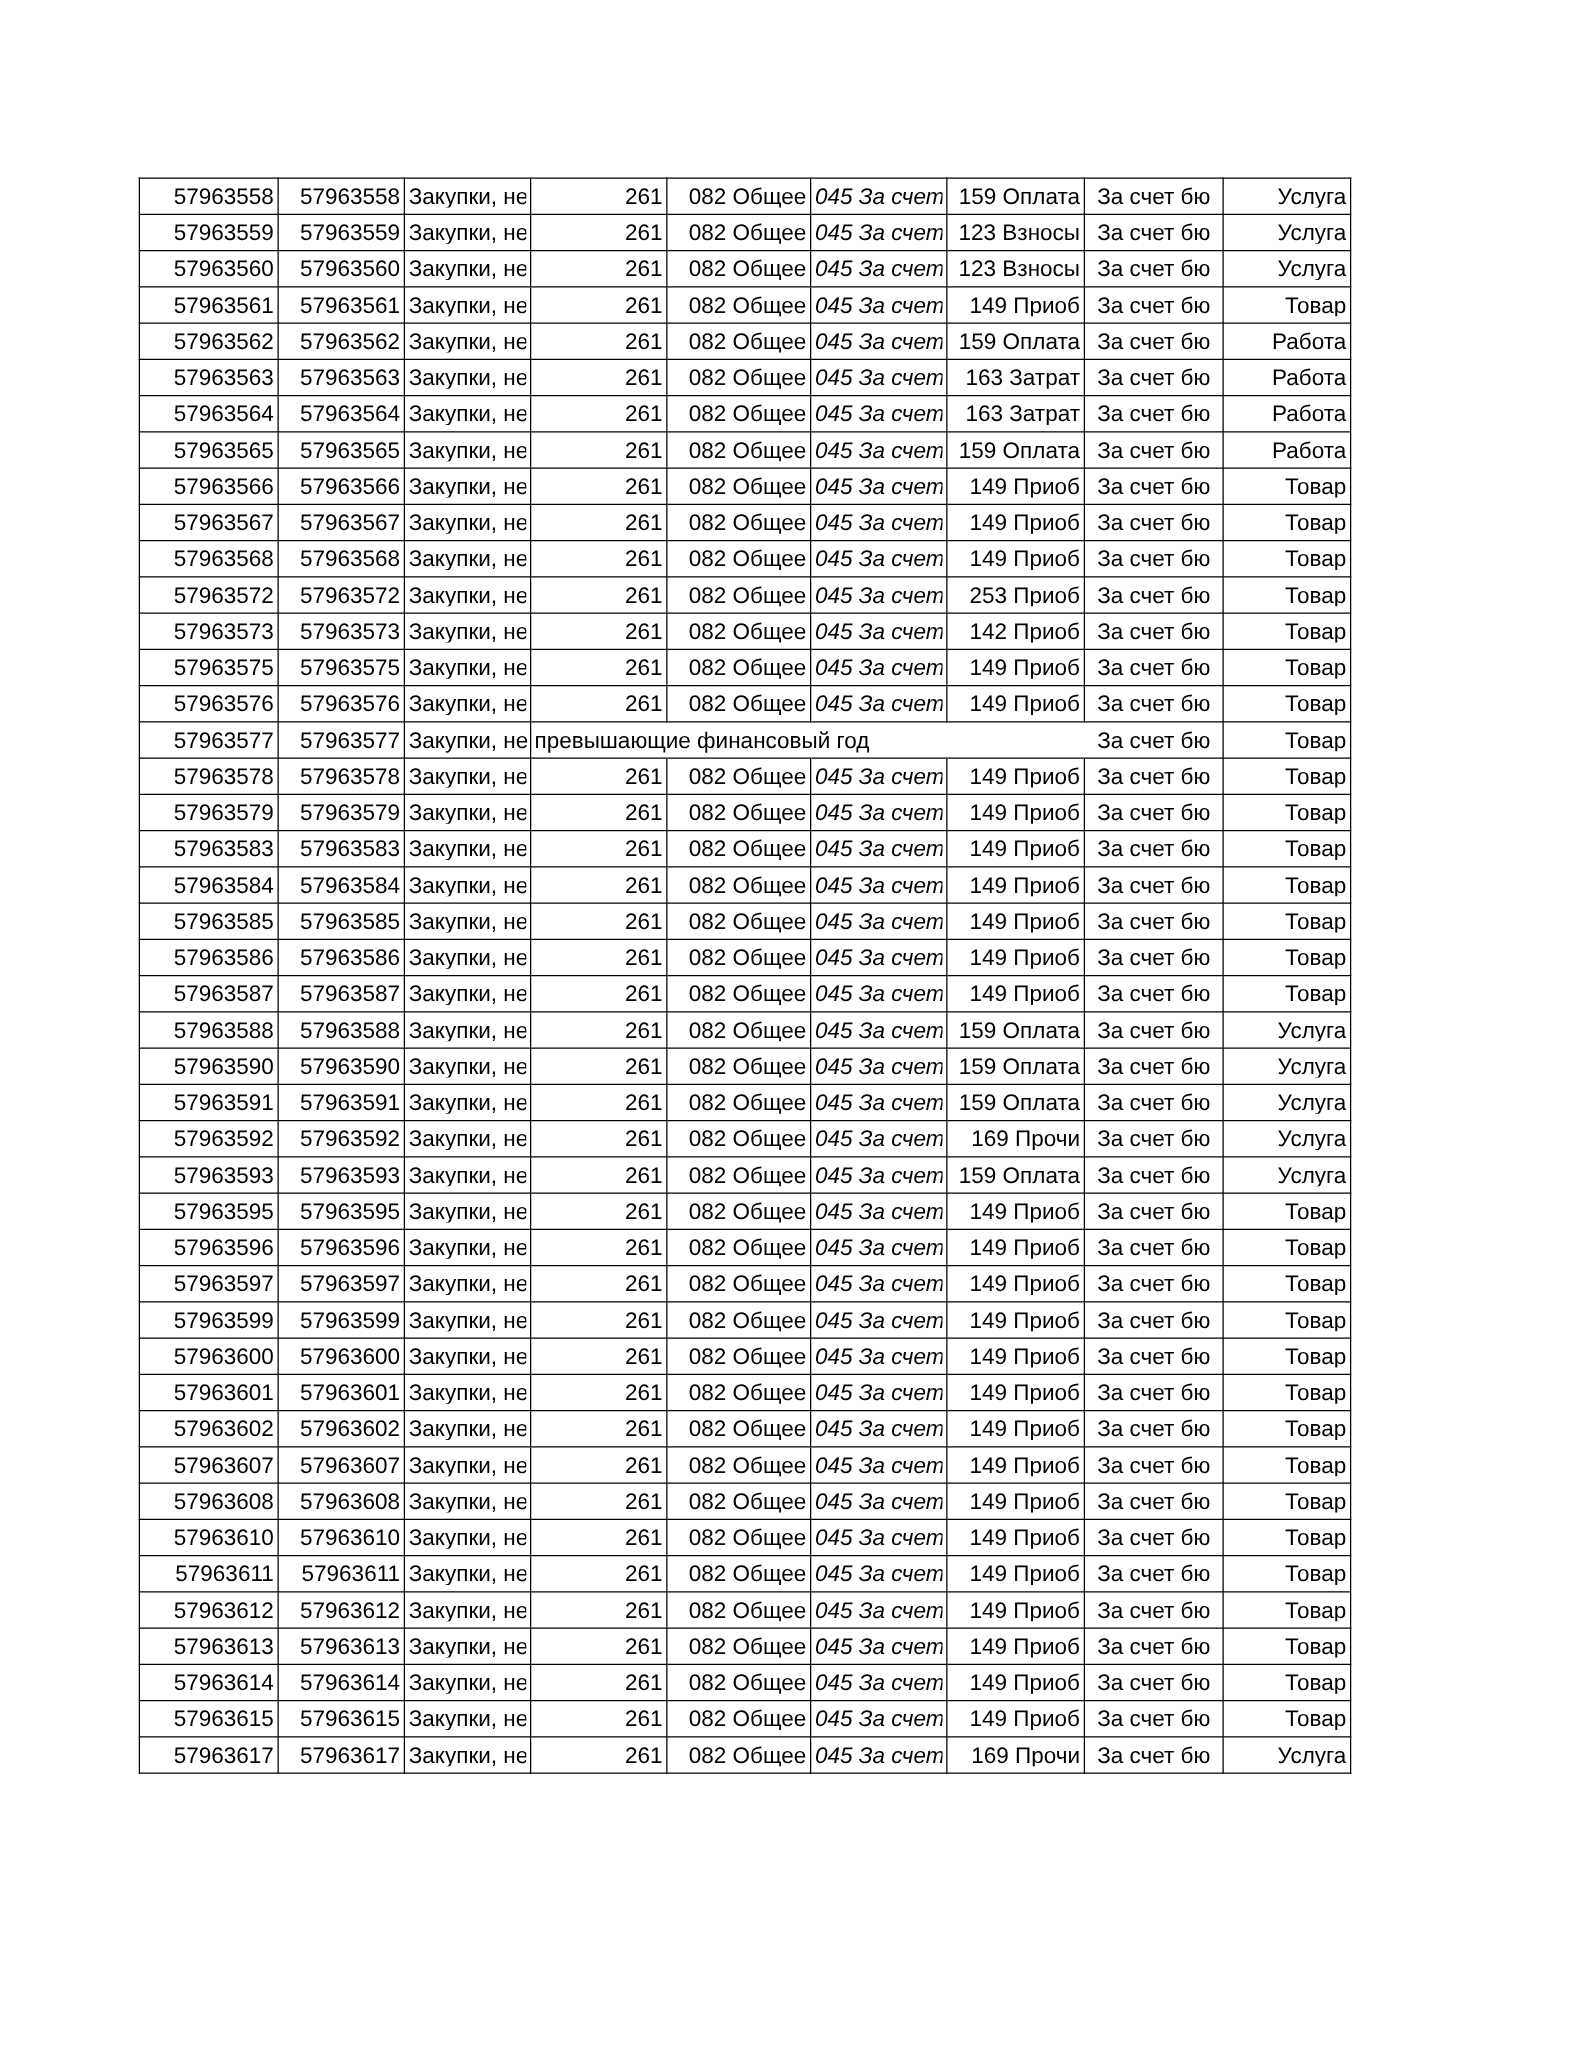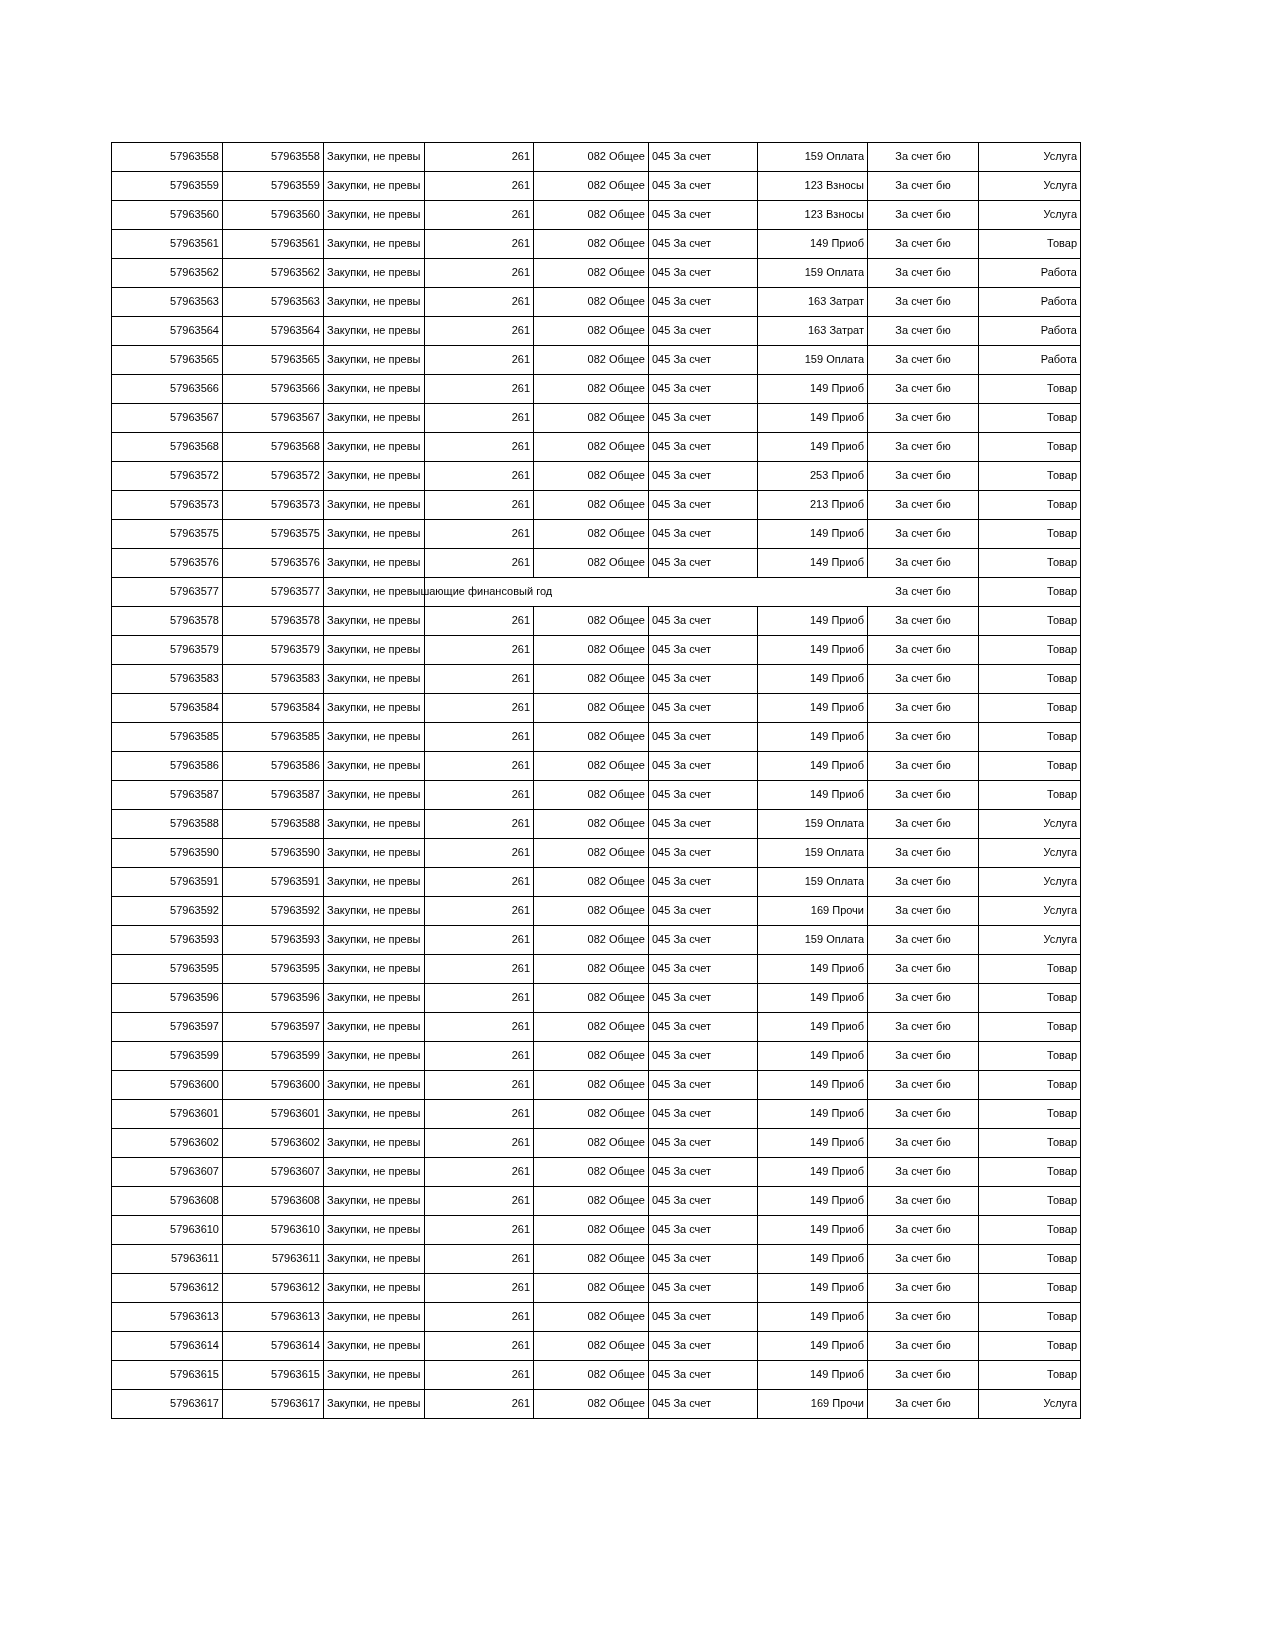--- a/index.html
+++ b/index.html
@@ -23,38 +23,38 @@
   .sheet-wrap {
     position: absolute;
     left: 111px;
     top: 142px;
     width: 906px;
   }
   table.grid {
     border-collapse: collapse;
     table-layout: fixed;
     width: 906px;
-    font-size: 11px;
+    font-size: 18px;
     line-height: 1.05;
   }
   table.grid td {
     border: 1px solid #000000;
     height: 28px;
     padding: 0 3px;
     overflow: hidden;
     white-space: nowrap;
     vertical-align: middle;
   }
   
   .c0 { width: 104px; text-align: right; }
   .c1 { width: 94px;  text-align: right; }
   .c2 { width: 94px;  text-align: left; }
   .c3 { width: 102px; text-align: right; }
   .c4 { width: 108px; text-align: right; }
-  .c5 { width: 102px; text-align: left; }
+  .c5 { width: 102px; text-align: left; font-style: italic; }
   .c6 { width: 103px; text-align: right; }
   .c7 { width: 104px; text-align: center; }
   .c8 { width: 95px;  text-align: right; }
 
   
   .clip {
     display: block;
     overflow: hidden;
     white-space: nowrap;
     text-overflow: clip;
@@ -446,21 +446,21 @@
             <td class="c3">
               <span class="clip">261</span>
             </td>
             <td class="c4">
               <span class="clip">082 Общее</span>
             </td>
             <td class="c5">
               <span class="clip">045 За счет</span>
             </td>
             <td class="c6">
-              <span class="clip">213 Приоб</span>
+              <span class="clip">142 Приоб</span>
             </td>
             <td class="c7">
               <span class="clip">За счет бю</span>
             </td>
             <td class="c8">
               <span class="clip">Товар</span>
             </td>
           </tr>
           <tr>
             <td class="c0">

